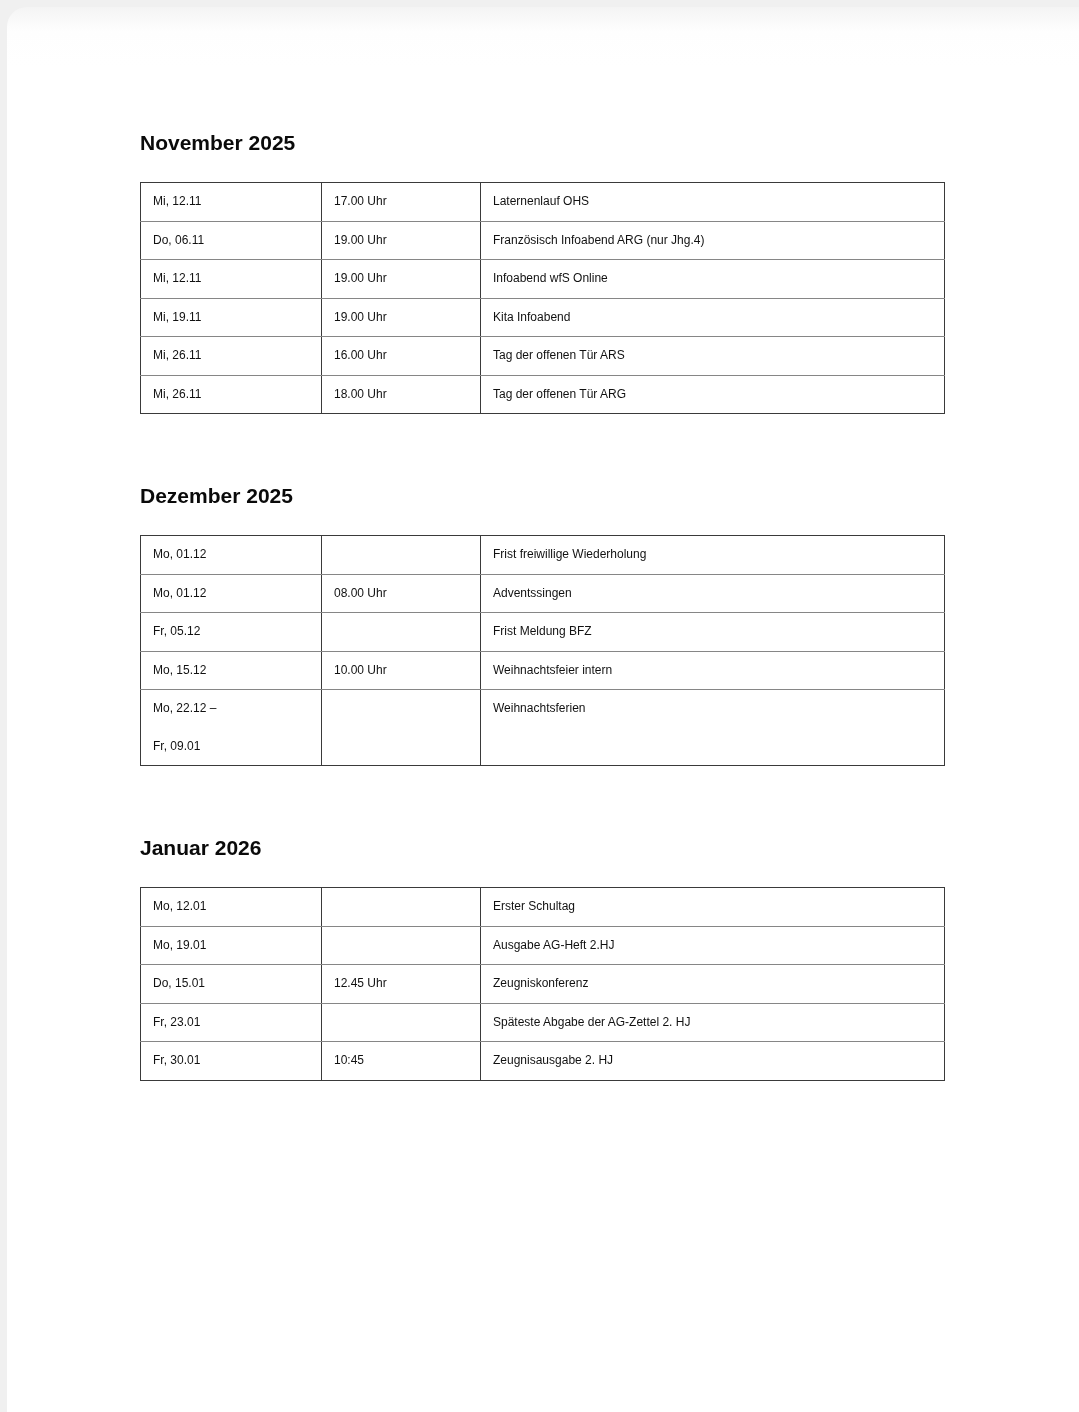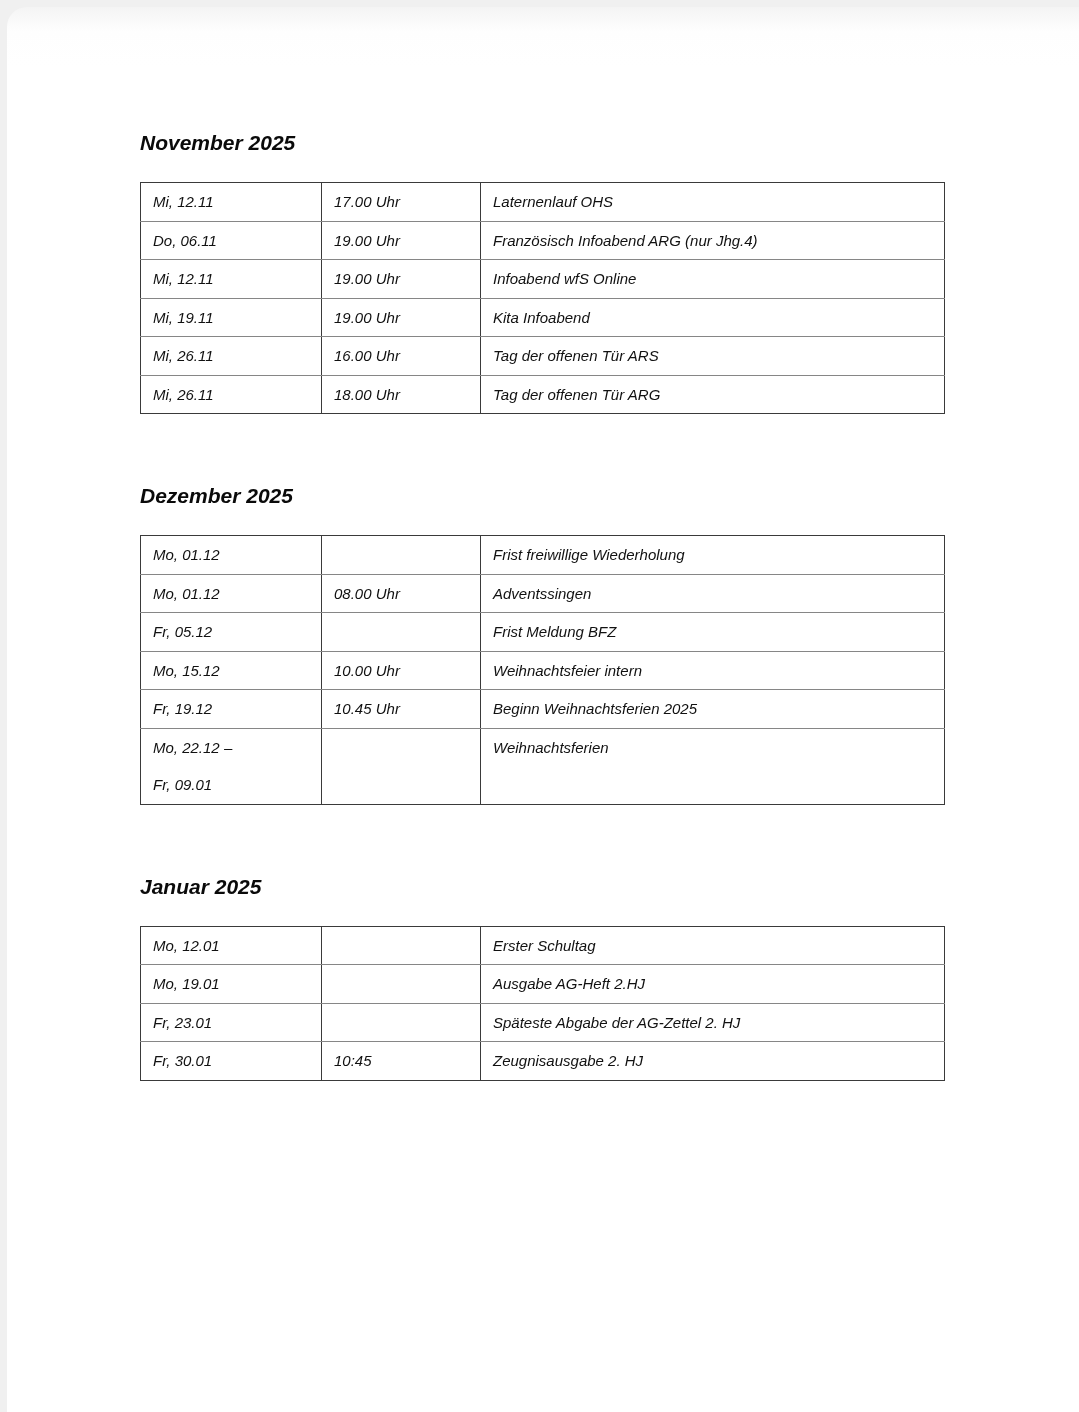--- a/index.html
+++ b/index.html
@@ -16,21 +16,20 @@
     color: #0d0d0d;
   }
   .page {
     position: absolute;
     left: 7px;
     top: 7px;
     right: 0;
     bottom: 0;
     background: linear-gradient(180deg, #f4f4f4 0px, #fefefe 24px, #ffffff 60px, #ffffff 100%);
     border-top-left-radius: 20px;
-    font-style: italic;
   }
   .content {
     position: absolute;
     left: 133px;
     top: 122px;
     width: 804px;
   }
   .month-section + .month-section {
     margin-top: 68px;
   }
@@ -45,21 +44,21 @@
     border-collapse: collapse;
     table-layout: fixed;
     width: 804px;
     border: 1.5px solid #3a3a3a;
   }
   col.c-date  { width: 181px; }
   col.c-time  { width: 159px; }
   col.c-event { width: 464px; }
   td {
     padding: 0 4px 0 12px;
-    font-size: 15px;
+    font-size: 12px;
     line-height: 37.5px;
     vertical-align: top;
     height: 37.5px;
     border-right: 1.5px solid #3a3a3a;
     border-bottom: 1.2px solid #868686;
     white-space: nowrap;
     overflow: hidden;
     color: #111111;
   }
   td:last-child { border-right: none; }
@@ -150,59 +149,59 @@
     <td class="col-event">Frist Meldung BFZ</td>
   </tr>
 
 
   <tr>
     <td class="col-date">Mo, 15.12</td>
     <td class="col-time">10.00 Uhr</td>
     <td class="col-event">Weihnachtsfeier intern</td>
   </tr>
 
-  <tr>
-    <td class="col-date">Fr, 19.12</td>
-    <td class="col-time">10.45 Uhr</td>
-    <td class="col-event">Beginn Weihnachtsferien 2025</td>
-  </tr>
 
   <tr class="tall">
     <td class="col-date">
                 <span class="date-line">Mo, 22.12 –</span>
                 <span class="date-line">Fr, 09.01</span>
               </td>
     <td class="col-time"></td>
     <td class="col-event">Weihnachtsferien</td>
   </tr>
 </tbody>
     </table>
   </section>
 
   <section class="month-section">
-    <h2 class="month-heading">Januar 2025</h2>
+    <h2 class="month-heading">Januar 2026</h2>
     <table class="events-table">
       <colgroup>
         <col class="c-date">
         <col class="c-time">
         <col class="c-event">
       </colgroup>
       <tbody>
   <tr>
     <td class="col-date">Mo, 12.01</td>
     <td class="col-time"></td>
     <td class="col-event">Erster Schultag</td>
   </tr>
 
   <tr>
     <td class="col-date">Mo, 19.01</td>
     <td class="col-time"></td>
     <td class="col-event">Ausgabe AG-Heft 2.HJ</td>
   </tr>
 
+  <tr>
+    <td class="col-date">Do, 15.01</td>
+    <td class="col-time">12.45 Uhr</td>
+    <td class="col-event">Zeugniskonferenz</td>
+  </tr>
 
 
   <tr>
     <td class="col-date">Fr, 23.01</td>
     <td class="col-time"></td>
     <td class="col-event">Späteste Abgabe der AG-Zettel 2. HJ</td>
   </tr>
 
   <tr>
     <td class="col-date">Fr, 30.01</td>

